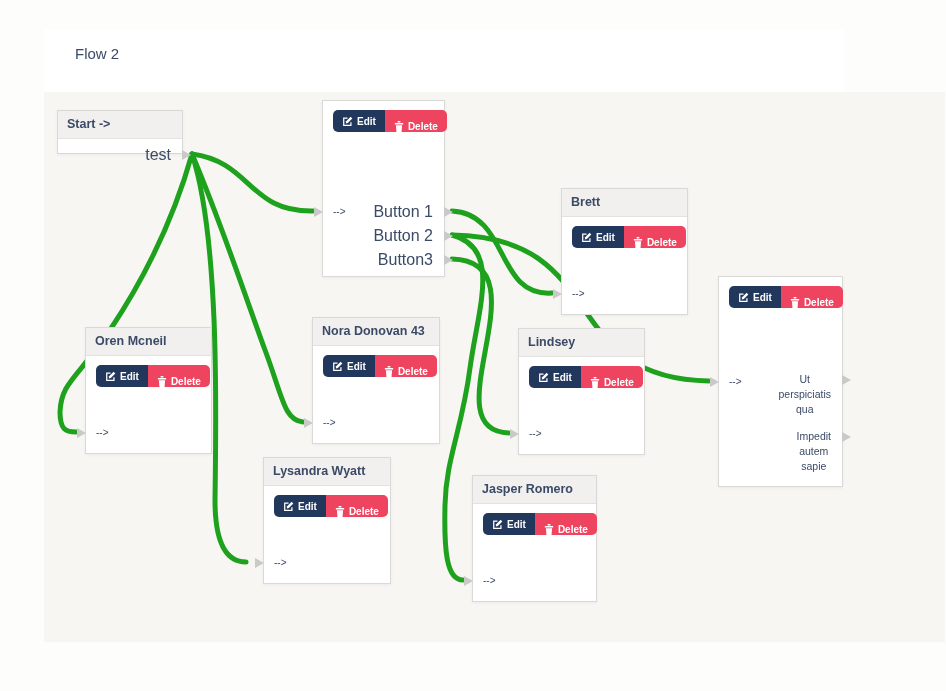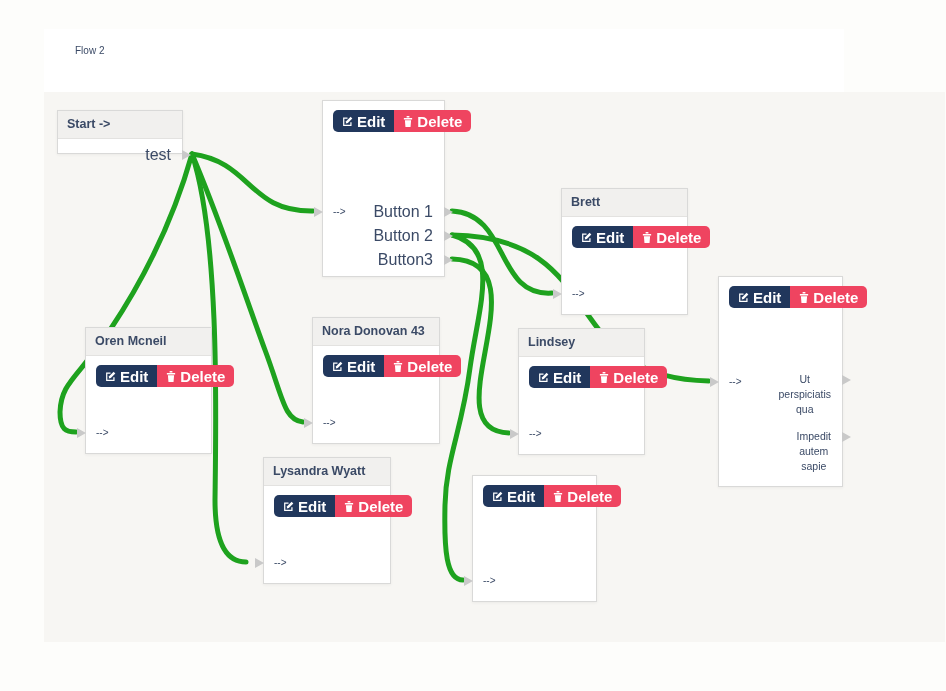--- a/index.html
+++ b/index.html
@@ -8,21 +8,21 @@
     background:var(--page-bg,#fdfdfb);
     font-family:"Liberation Sans",sans-serif;
     -webkit-font-smoothing:antialiased;
   }
   #header-card{
     position:absolute;left:44px;top:29px;width:800px;height:63px;
     background:var(--header-card-bg,#fff);
   }
   #page-title{
     position:absolute;left:31px;top:16px;
-    font-size:10px;color:var(--text,#3b4a66);
+    font-size:15px;color:var(--text,#3b4a66);
   }
   #canvas{
     position:absolute;left:44px;top:92px;width:901px;height:550px;
     background:var(--canvas-bg,#f7f6f3);
   }
   #wires{
     position:absolute;left:0;top:0;width:946px;height:691px;
     z-index:1;pointer-events:none;
   }
   .node{
@@ -34,24 +34,24 @@
   .node-header{
     height:27px;line-height:27px;padding:0 9px;
     background:var(--node-header-bg,#f1f0ee);
     border-bottom:1px solid #e3e2e0;
     font-size:12.5px;font-weight:700;color:var(--text,#3b4a66);
     white-space:nowrap;overflow:hidden;
   }
   .btn-row{display:flex;margin:9px 0 0 10px;}
   .btn{
     height:22px;display:flex;align-items:center;gap:4px;padding:0 9px;
-    color:#fff;font-size:15px;font-weight:700;cursor:pointer;box-sizing:border-box;
+    color:#fff;font-size:10px;font-weight:700;cursor:pointer;box-sizing:border-box;
   }
   .btn-edit{background:var(--edit-bg,#21375c);border-radius:5px 0 0 5px;}
-  .btn-del{background:var(--delete-bg,#ef4460);border-radius:0 5px 5px 0;}
+  .btn-del{background:var(--delete-bg,#ef4460);border-radius:0 5px 5px 0;align-items:flex-end;}
   .btn svg{display:block;}
   .in-port,.out-port{
     position:absolute;width:0;height:0;
     border-top:5px solid transparent;border-bottom:5px solid transparent;
     border-left:9px solid var(--port,#c9c9c9);
   }
   .in-port{left:-9px;}
   .out-port{right:-9px;}
   .in-label{
     position:absolute;left:10px;line-height:12px;
@@ -260,20 +260,21 @@
           </svg>
         </span>
       <span>Delete</span>
     </div>
   </div>
   <div class="in-label">--&gt;</div>
   <div class="in-port"></div>
 </div>
 
 <div class="node person" id="n-jasper">
+  <div class="node-header">Jasper Romero</div>
   <div class="btn-row">
     <div class="btn btn-edit">
       <span>
           <svg width="11" height="11" viewBox="0 0 16 16">
             <path fill="none" stroke="#fff" stroke-width="1.8" d="M13 9v4.5H2.5V3H8"></path>
             <path fill="#fff" d="M6 7.5 12.5 1l2.5 2.5L8.5 10 5.5 10.8z"></path>
           </svg>
         </span>
       <span>Edit</span>
     </div>

